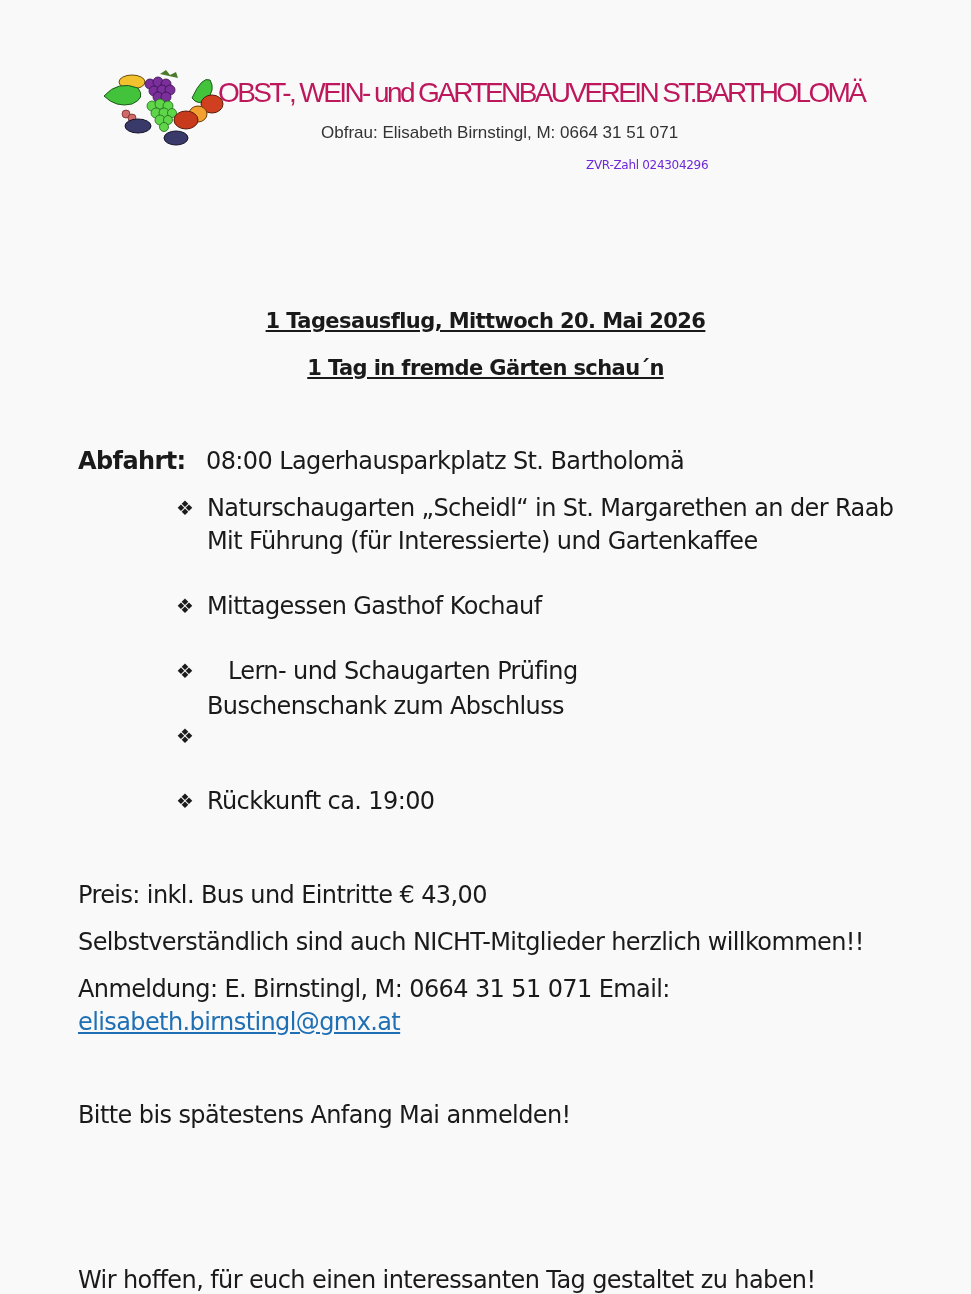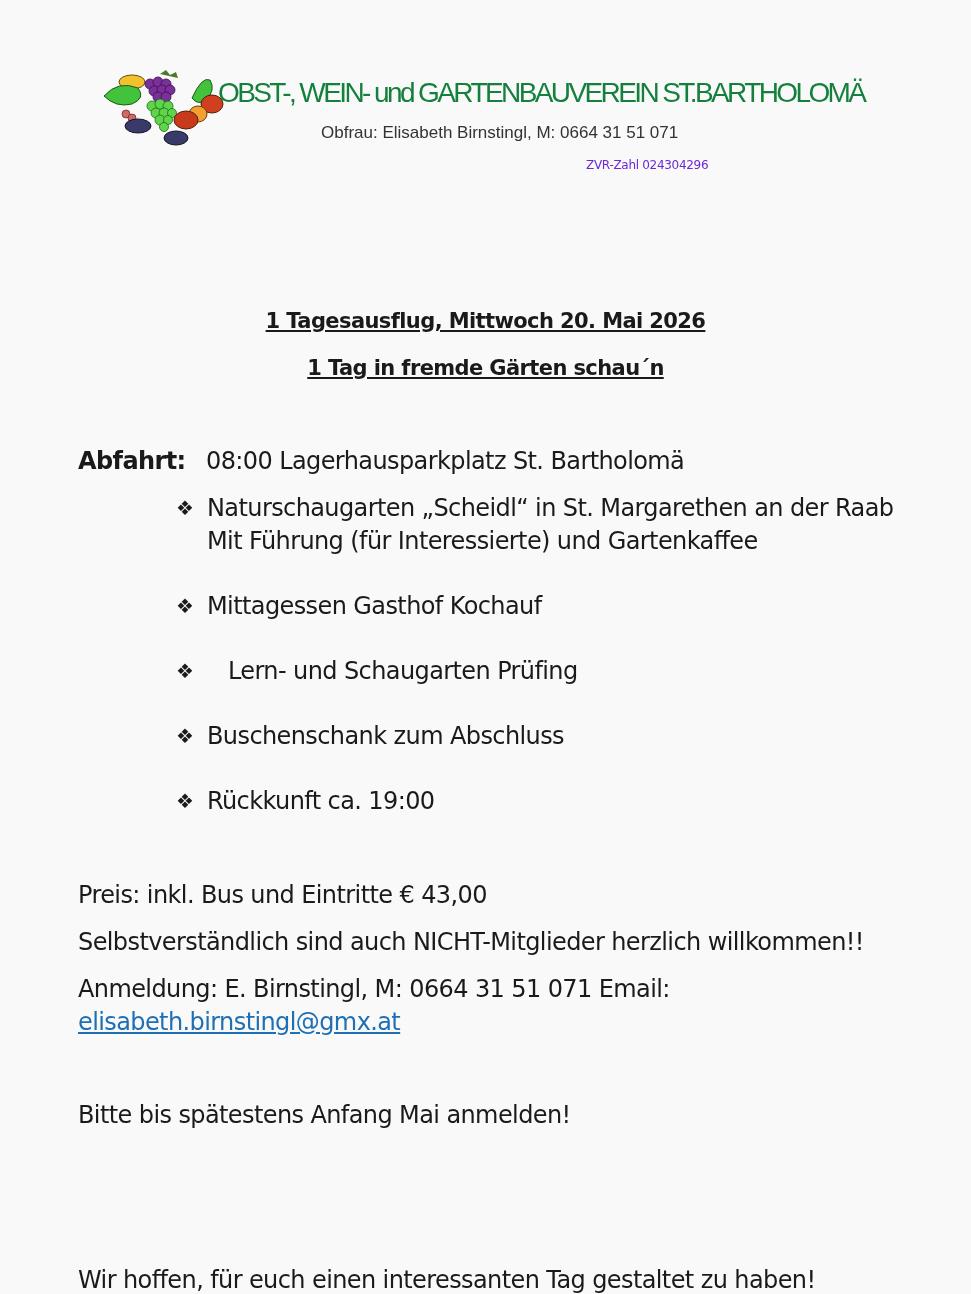--- a/index.html
+++ b/index.html
@@ -3,21 +3,21 @@
 <meta charset="utf-8">
 <style>
   html, body { margin:0; padding:0; }
   body {
     width:971px; height:1294px; background:#f9f9f9; position:relative; overflow:hidden;
     font-family:"Liberation Sans", sans-serif; color:#1a1a1a;
   }
   .abs { position:absolute; }
   .logo { left:100px; top:68px; width:128px; height:80px; }
   .org-title {
-    left:218px; top:76px; font-size:28px; letter-spacing:-2.6px; color:#15803d;
+    left:218px; top:76px; font-size:28px; letter-spacing:-2.6px; color:#be185d;
     font-family:"Liberation Sans", sans-serif; white-space:nowrap; line-height:34px;
   }
   .org-sub {
     left:321px; top:122px; font-size:17px; color:#333; white-space:nowrap; line-height:22px;
   }
   .zvr {
     left:586px; top:133px; font-size:12px; color:#6d28d9; white-space:nowrap; line-height:16px;
     font-family:"DejaVu Sans", sans-serif; letter-spacing:-0.3px;margin-top:24px;
   }
   .heading {
@@ -103,21 +103,21 @@
   <div>
     <span class="abs bullet" style="left:176px; top:592px;">❖</span>
     <div class="abs body-text" style="left:207px; top:592px;">Mittagessen Gasthof Kochauf</div>
   </div>
   <div>
     <span class="abs bullet" style="left:176px; top:657px;">❖</span>
     <div class="abs body-text" style="left:207px; top:657px;margin-left:21px;">Lern- und Schaugarten Prüfing</div>
   </div>
   <div>
     <span class="abs bullet" style="left:176px; top:722px;">❖</span>
-    <div class="abs body-text" style="left:207px; top:722px;">Buschenschank zum Abschluss</div>
+    <div class="abs body-text" style="left:207px; top:692px;">Buschenschank zum Abschluss</div>
   </div>
   <div>
     <span class="abs bullet" style="left:176px; top:787px;">❖</span>
     <div class="abs body-text" style="left:207px; top:787px;">Rückkunft ca. 19:00</div>
   </div>
 </div>
 
 <div class="abs body-text" style="left:78px; top:881px;">Preis: inkl. Bus und Eintritte € 43,00</div>
 <div class="abs body-text" style="left:78px; top:928px;">Selbstverständlich sind auch NICHT-Mitglieder herzlich willkommen!!</div>
 <div class="abs body-text" style="left:78px; top:975px;">Anmeldung: E. Birnstingl, M: 0664 31 51 071 Email:</div>

